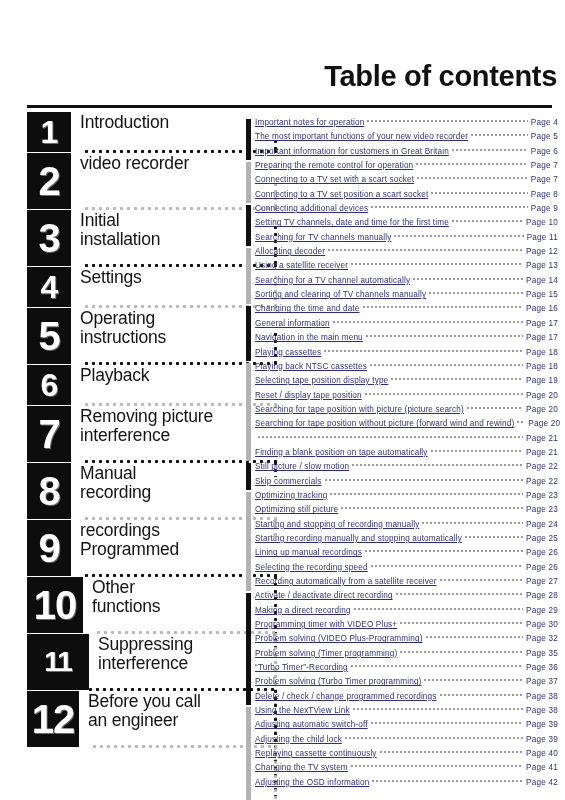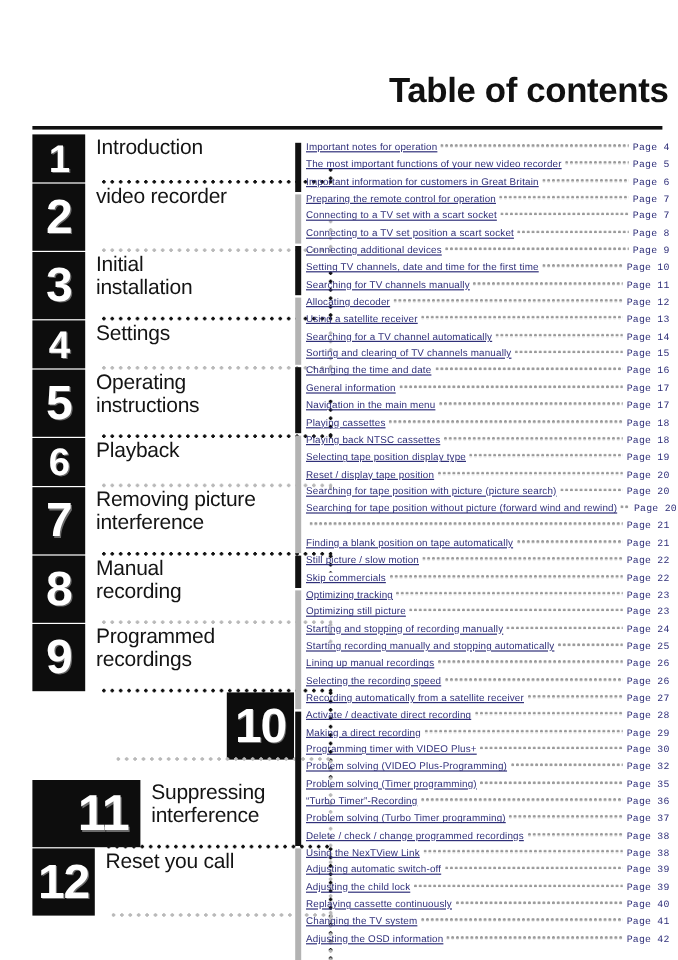--- a/index.html
+++ b/index.html
@@ -132,21 +132,20 @@
     background-size:4px 3px;
     background-repeat:repeat-x;
     min-width:8px;
   }
   .entry-page{
     font-size:8.2px;
     color:#30307a;
     letter-spacing:0.2px;
     flex:0 0 auto;
     text-align:right;
-    font-family:Liberation Mono, monospace;
   }
 </style>
 </head>
 <body>
 
 <div id="page-title">Table of contents</div>
 <div id="title-rule"></div>
 
 <div id="chapters">
     <div class="chapter" style="height: 40px; margin-bottom: 1px;">
@@ -213,44 +212,49 @@
       <div class="chapter-label">
         <div>Manual</div>
         <div>recording</div>
       </div>
       <div class="chap-dots light" style="bottom: -1px; left: 58px;"></div>
       <div class="chap-vdots light" style="top: 56px; height: 22.325px;"></div>
     </div>
     <div class="chapter" style="height: 56px; margin-bottom: 1px;">
       <div class="chapter-num" style="width: 44px; height: 56px; font-size: 40px;">9</div>
       <div class="chapter-label">
+        <div>recordings</div>
         <div>Programmed</div>
-        <div>recordings</div>
       </div>
       <div class="chap-dots dark" style="bottom: -1px; left: 58px;"></div>
       <div class="chap-vdots dark" style="top: 56px; height: 72.95px;"></div>
     </div>
-    <div class="chapter" style="height: 56px; margin-bottom: 17px; justify-content: flex-end;">
+    <div class="chapter" style="height: 56px; margin-bottom: 1px;">
       <div class="chapter-num" style="width: 56px; height: 56px; font-size: 40px;">10</div>
+      <div class="chapter-label">
+        <div>Other</div>
+        <div>functions</div>
+      </div>
       <div class="chap-dots light" style="bottom: -1px; left: 70px;"></div>
       <div class="chap-vdots light" style="top: 56px; height: 137.925px;"></div>
     </div>
     <div class="chapter" style="height: 56px; margin-bottom: 1px;">
-      <div class="chapter-num" style="width: 62px; height: 56px; font-size: 42px; padding-left: 28px;">11</div>
+      <div class="chapter-num" style="width: 62px; height: 56px; font-size: 28px;">11</div>
       <div class="chapter-label">
         <div>Suppressing</div>
         <div>interference</div>
       </div>
       <div class="chap-dots dark" style="bottom: -1px; left: 62px;"></div>
       <div class="chap-vdots dark" style="top: 56px; height: 159.85px;"></div>
     </div>
     <div class="chapter" style="height: 56px; margin-bottom: 1px;">
       <div class="chapter-num" style="width: 52px; height: 56px; font-size: 40px;">12</div>
       <div class="chapter-label">
-        <div>Reset you call</div>
+        <div>Before you call</div>
+        <div>an engineer</div>
       </div>
       <div class="chap-dots light" style="bottom: -1px; left: 66px;"></div>
       <div class="chap-vdots light" style="top: 56px; height: 131.55px;"></div>
     </div>
   </div>
 <div id="entries">
     <div class="entry">
       <span class="entry-title">Important notes for operation</span>
       <span class="entry-dots"></span>
       <span class="entry-page">Page 4</span>

